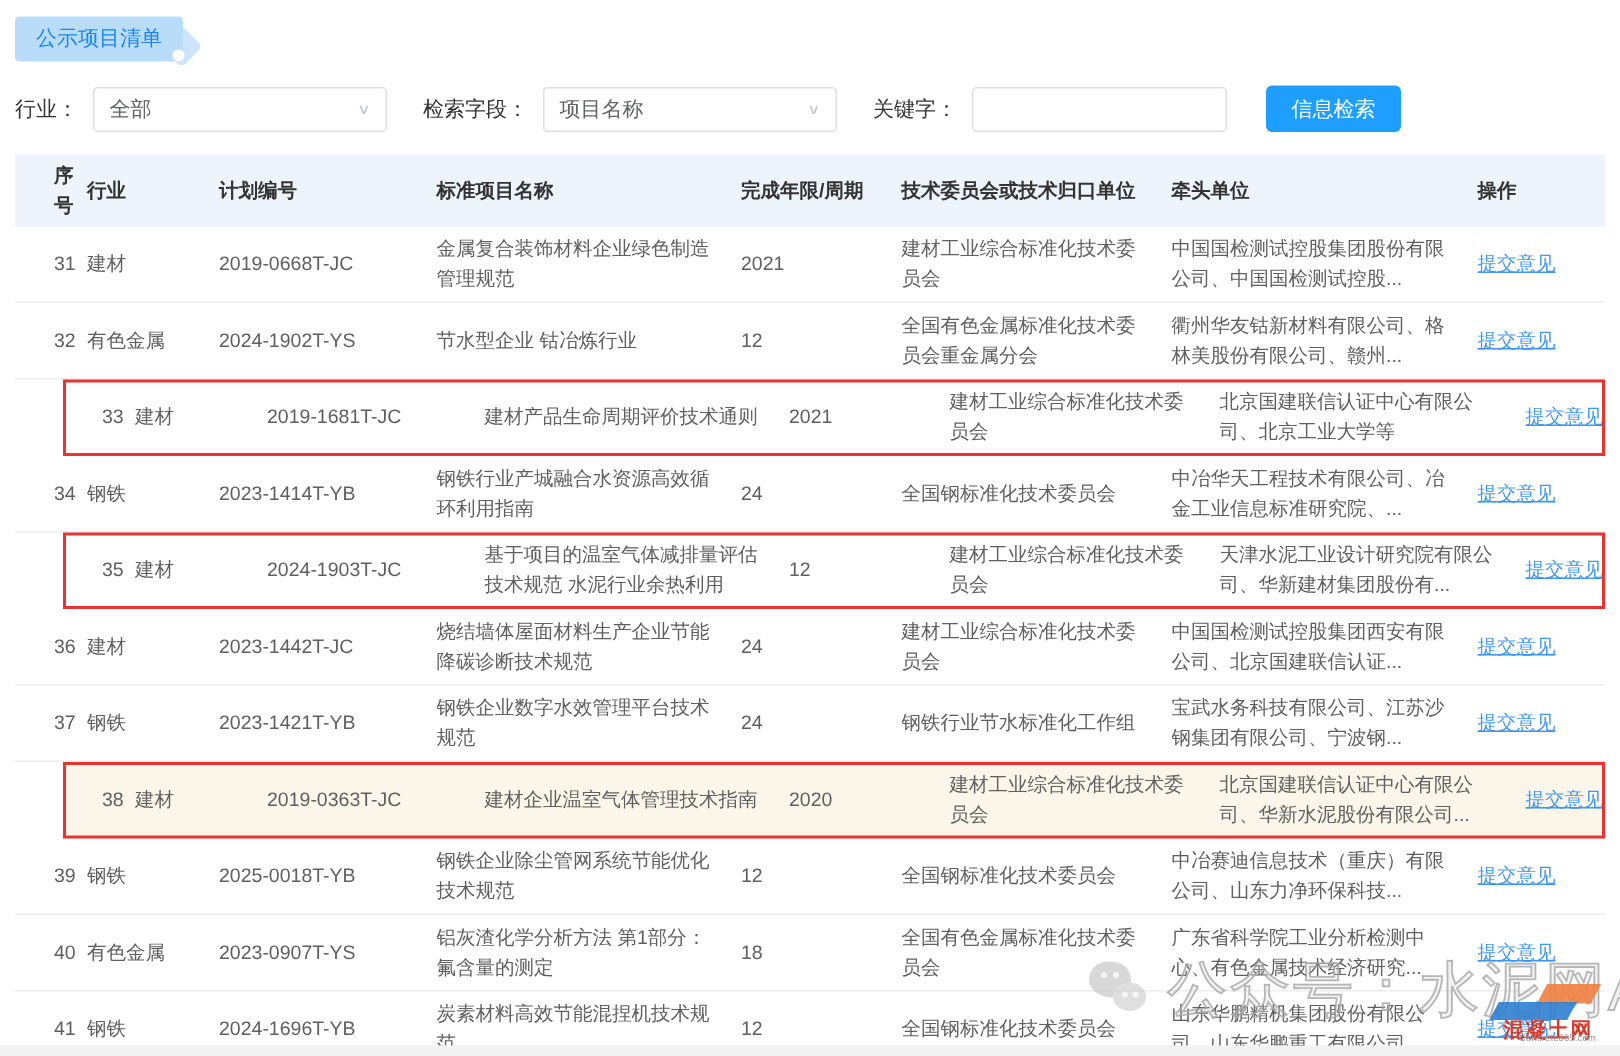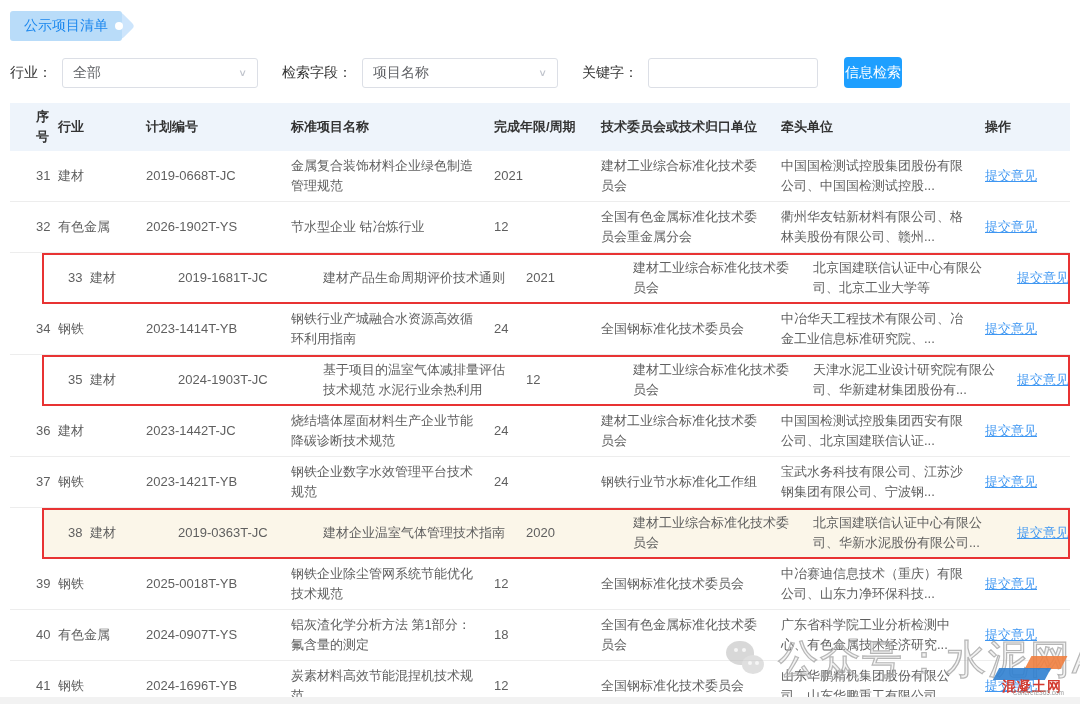--- a/index.html
+++ b/index.html
@@ -1,40 +1,40 @@
 <!DOCTYPE html>
 <html><head>
 <meta charset="utf-8">
 <style>
   * { margin:0; padding:0; box-sizing:border-box; }
   html,body { width:1080px; height:704px; background:#fff; overflow:hidden;
     font-family:"Liberation Sans","DejaVu Sans",sans-serif; }
   .page { position:relative; width:1080px; height:704px; }
 
   
-  .tag-wrap { position:absolute; left:10px; top:11px; display:flex; align-items:center; }
+  .tag-wrap { position:absolute; left:10px; top:11px; display:flex; align-items:flex-end; }
   .tag { background:#b9dcf9; color:#1b87ee; font-size:14px; padding:6px 14px;
          border-radius:3px; position:relative; z-index:2; }
   .tag-tail { width:20px; height:20px; background:#cde5fc; border-radius:4px;
          transform:rotate(45deg); margin-left:-11px; z-index:1; }
   .tag-dot { width:8px; height:8px; background:#fff; border-radius:50%;
          margin-left:-16px; z-index:3; }
 
   
   .filters { position:absolute; left:10px; top:57px; right:10px;
              display:flex; align-items:center; font-size:14px; color:#333; }
   .f-label { margin-right:10px; white-space:nowrap;text-align:center; }
   .select-box { width:196px; height:30px; border:1px solid #dcdfe6; border-radius:3px;
       display:flex; align-items:center; justify-content:space-between;
       padding:0 10px; color:#606266; background:#fff; margin-right:24px; cursor:pointer; }
   .chevron { color:#c0c4cc; font-size:12px; transform:scaleY(.8); }
   .kw-input { width:170px; height:30px; border:1px solid #dcdfe6; border-radius:3px;
       padding:0 10px; font-size:13px; color:#333; margin-right:26px; outline:none; }
   .search-btn { background:#1e9fff; color:#fff; border:none; border-radius:4px;
-      height:31px; padding:0 1px; font-size:14px; cursor:pointer; }
+      height:31px; padding:0 17px; font-size:14px; cursor:pointer; }
 
   
   .table { position:absolute; left:10px; right:10px; top:103px; font-size:13px; }
   .thead, .tr { display:grid;
       grid-template-columns:48px 88px 145px 203px 107px 180px 204px auto;
       align-items:center; }
   .thead { background:#eef4fb; min-height:30px; font-weight:bold; color:#333; }
   .th, .td { padding:4px 12px 4px 0; line-height:1.55; }
   .th:first-child, .td:first-child { padding-left:26px; }
   .tr { min-height:51px; border-bottom:1px solid #ededed; color:#5f5f5f; }
@@ -114,21 +114,21 @@
       <div class="td">2019-0668T-JC</div>
       <div class="td">金属复合装饰材料企业绿色制造管理规范</div>
       <div class="td">2021</div>
       <div class="td">建材工业综合标准化技术委员会</div>
       <div class="td">中国国检测试控股集团股份有限公司、中国国检测试控股...</div>
       <div class="td"><span class="link">提交意见</span></div>
     </div>
         <div class="tr">
       <div class="td num">32</div>
       <div class="td">有色金属</div>
-      <div class="td">2026-1902T-YS</div>
+      <div class="td">2024-1902T-YS</div>
       <div class="td">节水型企业 钴冶炼行业</div>
       <div class="td">12</div>
       <div class="td">全国有色金属标准化技术委员会重金属分会</div>
       <div class="td">衢州华友钴新材料有限公司、格林美股份有限公司、赣州...</div>
       <div class="td"><span class="link">提交意见</span></div>
     </div>
         <div class="tr highlight">
       <div class="td num">33</div>
       <div class="td">建材</div>
       <div class="td">2019-1681T-JC</div>
@@ -194,21 +194,21 @@
       <div class="td">2025-0018T-YB</div>
       <div class="td">钢铁企业除尘管网系统节能优化技术规范</div>
       <div class="td">12</div>
       <div class="td">全国钢标准化技术委员会</div>
       <div class="td">中冶赛迪信息技术（重庆）有限公司、山东力净环保科技...</div>
       <div class="td"><span class="link">提交意见</span></div>
     </div>
         <div class="tr">
       <div class="td num">40</div>
       <div class="td">有色金属</div>
-      <div class="td">2024-0907T-YS</div>
+      <div class="td">2023-0907T-YS</div>
       <div class="td">铝灰渣化学分析方法 第1部分：氟含量的测定</div>
       <div class="td">18</div>
       <div class="td">全国有色金属标准化技术委员会</div>
       <div class="td">广东省科学院工业分析检测中心、有色金属技术经济研究...</div>
       <div class="td"><span class="link">提交意见</span></div>
     </div>
         <div class="tr">
       <div class="td num">41</div>
       <div class="td">钢铁</div>
       <div class="td">2024-1696T-YB</div>

